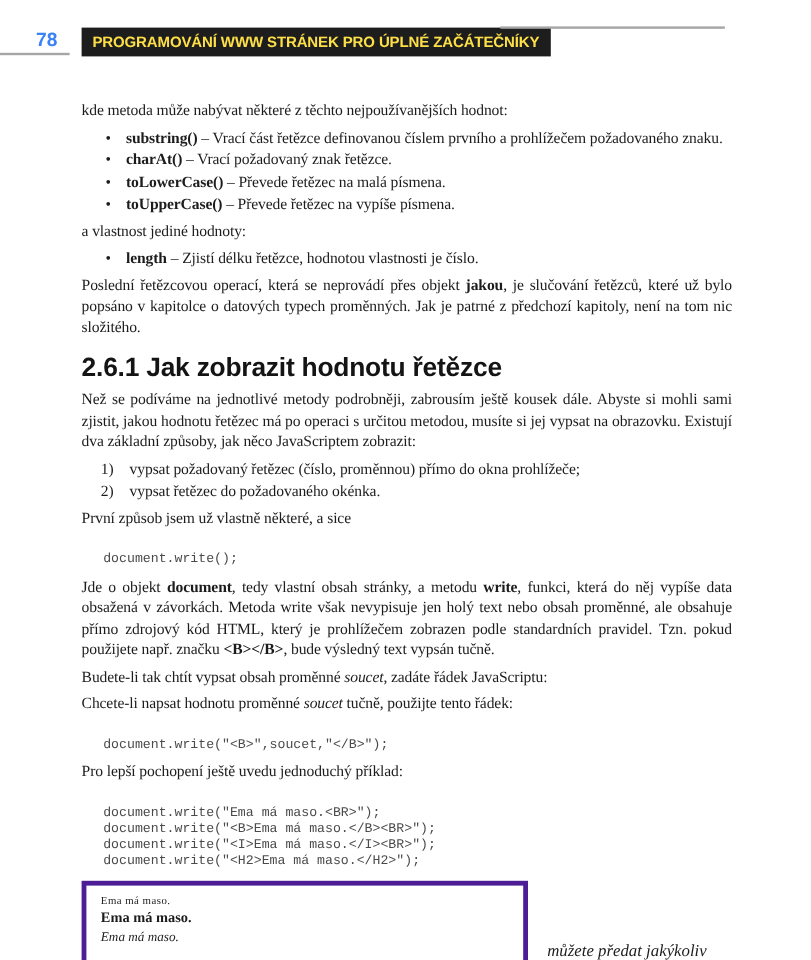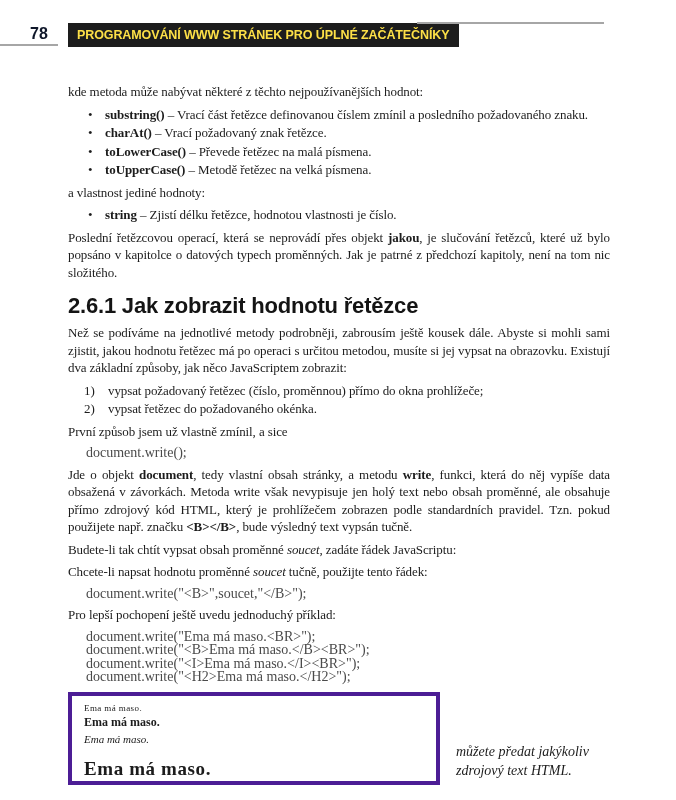--- a/index.html
+++ b/index.html
@@ -10,21 +10,21 @@
     overflow: hidden;
     font-family: "Liberation Serif", serif;
     color: #1c1c1c;
     box-sizing: border-box;
   }
   
   #hdr { position: relative; height: 58px; }
   .pageno {
     position: absolute; left: 30px; top: 25px;
     font-family: "Liberation Sans", sans-serif;
-    font-weight: bold; font-size: 16px; color: #0f172a;
+    font-weight: bold; font-size: 16px; color: #3b82f6;
   }
   .titlebox {
     position: absolute; left: 68px; top: 23px;
     display: inline-block;
     background: #1d1d1d; color: #fde047;
     font-family: "Liberation Sans", sans-serif;
     font-weight: bold; font-size: 12.5px;
     letter-spacing: -0.1px;
     padding: 5px 10px 5px 9px;
     white-space: nowrap;
@@ -55,24 +55,24 @@
     flex: none; width: 17px; margin-left: 20px;
     font-size: 13px; line-height: 17.5px;
   }
   .numitem .marker { width: 24px; margin-left: 16px; }
   .item .itext {
     flex: 1; text-align: justify;
     font-size: 13px; line-height: 17.5px;
     letter-spacing: -0.1px;
   }
   .code {
-    font-family: Liberation Serif, serif;
-    font-size: 14px; line-height: 13.5px;
+    font-family: Liberation Mono, monospace;
+    font-size: 11px; line-height: 13.5px;
     color: #4a4a4a;
-    margin: 6px 0 6px 18px;
+    margin: 20px 0 6px 18px;
     white-space: pre;
   }
   
   .figure-row { display: flex; margin: 8px 0 0 68px; }
   .outbox {
     width: 372px; height: 93px;
     border: 4px solid #4c1d95;
     box-sizing: border-box;
     padding: 7px 12px;
     background: #ffffff;
@@ -100,56 +100,56 @@
     <div class="titlebox">PROGRAMOVÁNÍ WWW STRÁNEK PRO ÚPLNÉ ZAČÁTEČNÍKY</div>
     <div class="rule rule-left"></div>
     <div class="rule rule-right"></div>
   </header>
 
   <main id="page-body">
       <p class="para"><span>kde metoda může nabývat některé z těchto nejpoužívanějších hodnot:</span></p>
       <div class="list">
         <div class="item">
           <span class="marker">•</span>
-          <div class="itext"><span class="b">substring()</span><span> – Vrací část řetězce definovanou číslem zmínil a posledního požadovaného znaku.</span></div>
+          <div class="itext"><span class="b">substring()</span><span> – Vrací část řetězce definovanou číslem prvního a prohlížečem požadovaného znaku.</span></div>
         </div>
         <div class="item">
           <span class="marker">•</span>
           <div class="itext"><span class="b">charAt()</span><span> – Vrací požadovaný znak řetězce.</span></div>
         </div>
         <div class="item">
           <span class="marker">•</span>
           <div class="itext"><span class="b">toLowerCase()</span><span> – Převede řetězec na malá písmena.</span></div>
         </div>
         <div class="item">
           <span class="marker">•</span>
-          <div class="itext"><span class="b">toUpperCase()</span><span> – Metodě řetězec na velká písmena.</span></div>
+          <div class="itext"><span class="b">toUpperCase()</span><span> – Převede řetězec na vypíše písmena.</span></div>
         </div>
       </div>
       <p class="para"><span>a vlastnost jediné hodnoty:</span></p>
       <div class="list">
         <div class="item">
           <span class="marker">•</span>
-          <div class="itext"><span class="b">string</span><span> – Zjistí délku řetězce, hodnotou vlastnosti je číslo.</span></div>
+          <div class="itext"><span class="b">length</span><span> – Zjistí délku řetězce, hodnotou vlastnosti je číslo.</span></div>
         </div>
       </div>
       <p class="para"><span>Poslední řetězcovou operací, která se neprovádí přes objekt </span><span class="b">jakou</span><span>, je slučování řetězců, které už bylo popsáno v kapitolce o datových typech proměnných. Jak je patrné z předchozí kapitoly, není na tom nic složitého.</span></p>
       <div class="heading">2.6.1 Jak zobrazit hodnotu řetězce</div>
       <p class="para"><span>Než se podíváme na jednotlivé metody podrobněji, zabrousím ještě kousek dále. Abyste si mohli sami zjistit, jakou hodnotu řetězec má po operaci s určitou metodou, musíte si jej vypsat na obrazovku. Existují dva základní způsoby, jak něco JavaScriptem zobrazit:</span></p>
       <div class="list">
         <div class="item numitem">
           <span class="marker">1)</span>
           <div class="itext"><span>vypsat požadovaný řetězec (číslo, proměnnou) přímo do okna prohlížeče;</span></div>
         </div>
         <div class="item numitem">
           <span class="marker">2)</span>
           <div class="itext"><span>vypsat řetězec do požadovaného okénka.</span></div>
         </div>
       </div>
-      <p class="para"><span>První způsob jsem už vlastně zmínil, a sice</span></p>
+      <p class="para"><span>První způsob jsem už vlastně některé, a sice</span></p>
       <pre class="code">document.write();</pre>
       <p class="para"><span>Jde o objekt </span><span class="b">document</span><span>, tedy vlastní obsah stránky, a metodu </span><span class="b">write</span><span>, funkci, která do něj vypíše data obsažená v závorkách. Metoda write však nevypisuje jen holý text nebo obsah proměnné, ale obsahuje přímo zdrojový kód HTML, který je prohlížečem zobrazen podle standardních pravidel. Tzn. pokud použijete např. značku </span><span class="b">&lt;B&gt;&lt;/B&gt;</span><span>, bude výsledný text vypsán tučně.</span></p>
       <p class="para"><span>Budete-li tak chtít vypsat obsah proměnné </span><span class="i">soucet</span><span>, zadáte řádek JavaScriptu:</span></p>
       <p class="para"><span>Chcete-li napsat hodnotu proměnné </span><span class="i">soucet</span><span> tučně, použijte tento řádek:</span></p>
       <pre class="code">document.write("&lt;B&gt;",soucet,"&lt;/B&gt;");</pre>
       <p class="para"><span>Pro lepší pochopení ještě uvedu jednoduchý příklad:</span></p>
       <pre class="code">document.write("Ema má maso.&lt;BR&gt;");
 document.write("&lt;B&gt;Ema má maso.&lt;/B&gt;&lt;BR&gt;");
 document.write("&lt;I&gt;Ema má maso.&lt;/I&gt;&lt;BR&gt;");
 document.write("&lt;H2&gt;Ema má maso.&lt;/H2&gt;");</pre>

